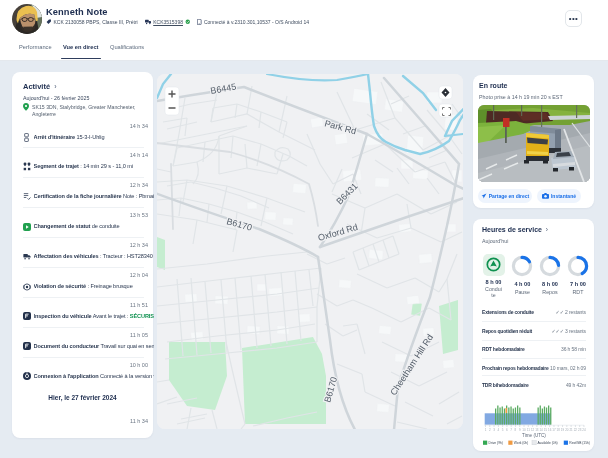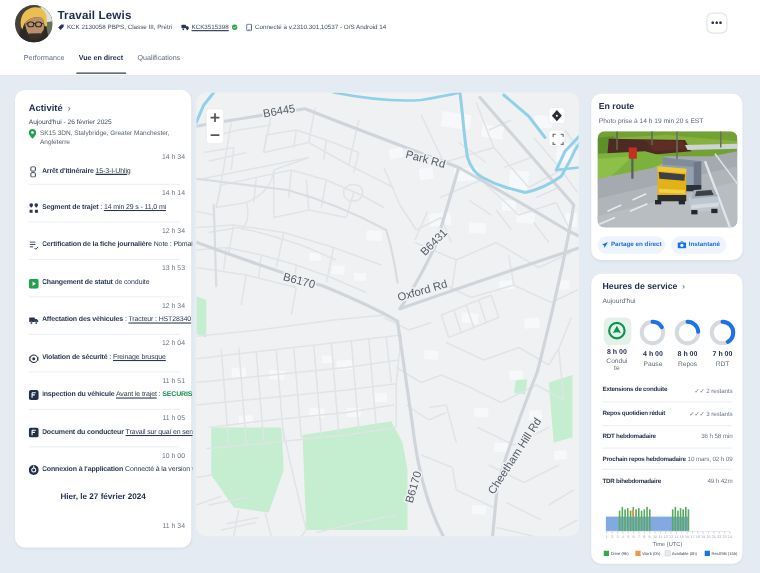--- a/index.html
+++ b/index.html
@@ -30,21 +30,21 @@
     <path d="M9 19.5 Q10.5 26 15 25.8 Q19.5 25.6 22.8 20 L23 24 Q19.5 28.5 14.8 28.3 Q10.3 28 8.8 22.5 Z" fill="#352d26"></path>
     <path d="M11 22.8 L20.5 22.5 L19.5 26.5 L12.5 26.8 Z" fill="#3a322a"></path>
     <rect x="10.2" y="13.6" width="4.8" height="3.8" rx="1.8" fill="none" stroke="#2c2620" stroke-width="0.9"></rect>
     <rect x="16.4" y="13.6" width="4.8" height="3.8" rx="1.8" fill="none" stroke="#2c2620" stroke-width="0.9"></rect>
     <line x1="15" y1="14.8" x2="16.4" y2="14.8" stroke="#2c2620" stroke-width="0.9"></line>
     <line x1="10.2" y1="14.6" x2="8.6" y2="15.4" stroke="#2c2620" stroke-width="0.7"></line>
     <line x1="21.2" y1="14.6" x2="23" y2="15.2" stroke="#2c2620" stroke-width="0.7"></line>
   </g>
 </svg>
 
-<div class="abs navy" style="left:46px;top:7px;font-size:9.3px;font-weight:bold;letter-spacing:0.1px;">Travail Lewis</div>
+<div class="abs navy" style="left:46px;top:7px;font-size:9.3px;font-weight:bold;letter-spacing:0.1px;">Kenneth Note</div>
 
 <div class="abs" style="left:46px;top:18px;height:8px;font-size:5px;color:#3f4c5f;display:flex;align-items:center;gap:2px;white-space:nowrap;">
   <svg width="5.5" height="5.5" viewBox="0 0 10 10">
       <path d="M1 5.5 L5.5 1 L9 1 L9 4.5 L4.5 9 Z" fill="#273657"></path>
     </svg>
   <span>KCK 2130058 PBPS, Classe III, Prétri</span>
   <span style="width:3px;"></span>
   <svg width="6.5" height="5.5" viewBox="0 0 12 9">
       <rect x="0" y="1" width="7" height="5" rx="1" fill="#273657"></rect>
       <path d="M7 3 h3 l2 2 v2 h-5 z" fill="#273657"></path>

